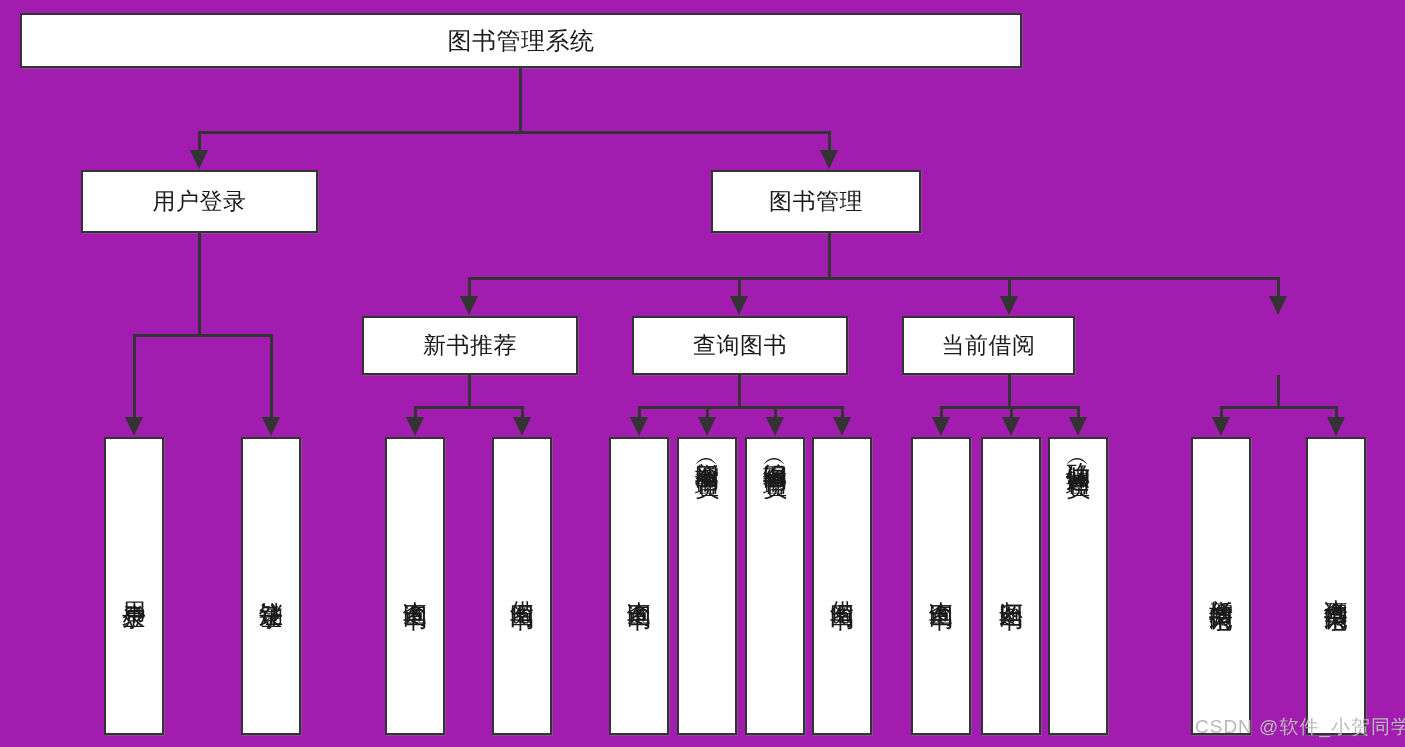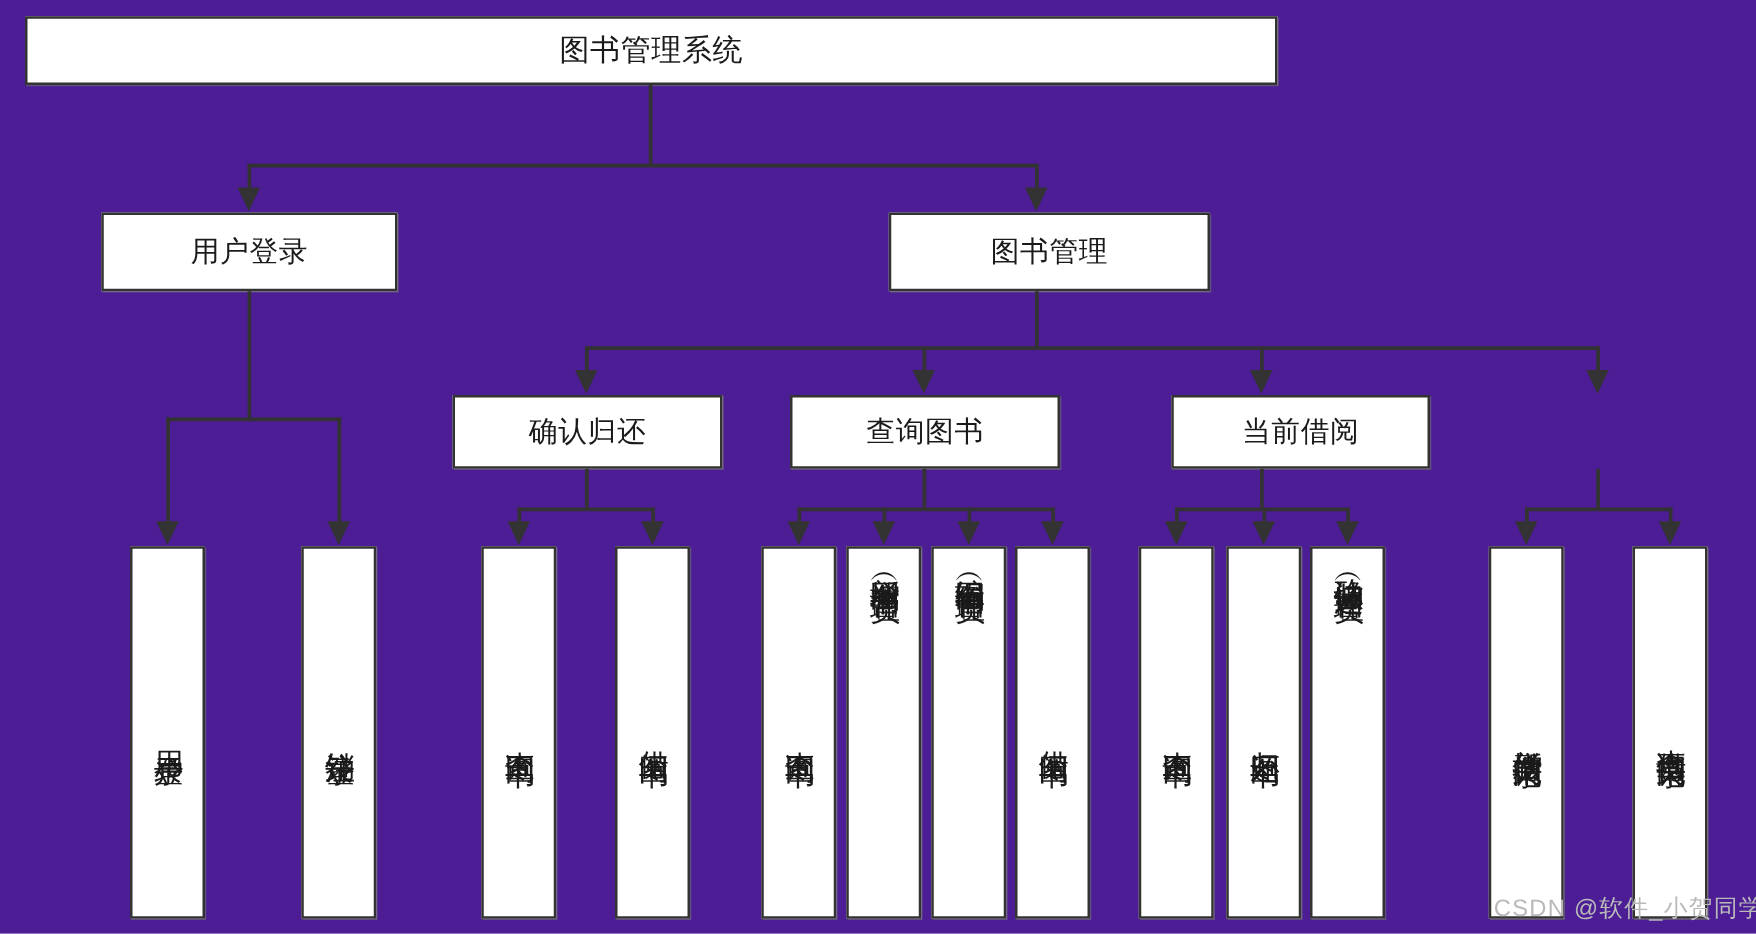--- a/index.html
+++ b/index.html
@@ -7,21 +7,21 @@
     padding: 0;
     background: #ffffff;
   }
   body {
     font-family: "Liberation Sans", "DejaVu Sans", sans-serif;
   }
   #canvas {
     position: relative;
     width: 1405px;
     height: 747px;
-    background: #4c1d95;
+    background: #a21caf;
     overflow: hidden;
     text-decoration: underline;
   }
   .node {
     position: absolute;
     box-sizing: border-box;
     background: #ffffff;
     border: 2px solid #333333;
     box-shadow: 1px 1px 0 rgba(120,120,120,0.55);
     display: flex;
@@ -97,21 +97,21 @@
   <div class="vline" style="left:519px; top:68px; height:65px;"></div>
   <div class="hline" style="left:198px; top:131px; width:633px;"></div>
   <div class="vline" style="left:198px; top:131px; height:21px;"></div>
   <div class="arrow" style="left:190px; top:150px;"></div>
   <div class="vline" style="left:828px; top:131px; height:21px;"></div>
   <div class="arrow" style="left:820px; top:150px;"></div>
 
   <div class="node horiz" style="left:81px; top:170px; width:237px; height:63px;">
     <span class="label">用户登录</span>
   </div>
-  <div class="node horiz" style="left:711px; top:170px; width:257px; height:63px;">
+  <div class="node horiz" style="left:711px; top:170px; width:210px; height:63px;">
     <span class="label">图书管理</span>
   </div>
 
   <div class="vline" style="left:198px; top:233px; height:103px;"></div>
   <div class="hline" style="left:133px; top:334px; width:140px;"></div>
   <div class="vline" style="left:133px; top:334px; height:84px;"></div>
   <div class="arrow" style="left:125px; top:417px;"></div>
   <div class="vline" style="left:270px; top:334px; height:84px;"></div>
   <div class="arrow" style="left:262px; top:417px;"></div>
 
@@ -120,26 +120,26 @@
   <div class="vline" style="left:468px; top:277px; height:21px;"></div>
   <div class="arrow" style="left:460px; top:296px;"></div>
   <div class="vline" style="left:738px; top:277px; height:21px;"></div>
   <div class="arrow" style="left:730px; top:296px;"></div>
   <div class="vline" style="left:1008px; top:277px; height:21px;"></div>
   <div class="arrow" style="left:1000px; top:296px;"></div>
   <div class="vline" style="left:1277px; top:277px; height:21px;"></div>
   <div class="arrow" style="left:1269px; top:296px;"></div>
 
   <div class="node horiz" style="left:362px; top:316px; width:216px; height:59px;">
-    <span class="label">确认归还</span>
+    <span class="label">新书推荐</span>
   </div>
   <div class="node horiz" style="left:632px; top:316px; width:216px; height:59px;">
     <span class="label">查询图书</span>
   </div>
-  <div class="node horiz" style="left:937px; top:316px; width:207px; height:59px;">
+  <div class="node horiz" style="left:902px; top:316px; width:173px; height:59px;">
     <span class="label">当前借阅</span>
   </div>
 
   <div class="vline" style="left:468px; top:375px; height:33px;"></div>
   <div class="hline" style="left:414px; top:406px; width:110px;"></div>
   <div class="vline" style="left:414px; top:406px; height:12px;"></div>
   <div class="arrow" style="left:406px; top:417px;"></div>
   <div class="vline" style="left:521px; top:406px; height:12px;"></div>
   <div class="arrow" style="left:513px; top:417px;"></div>
 

